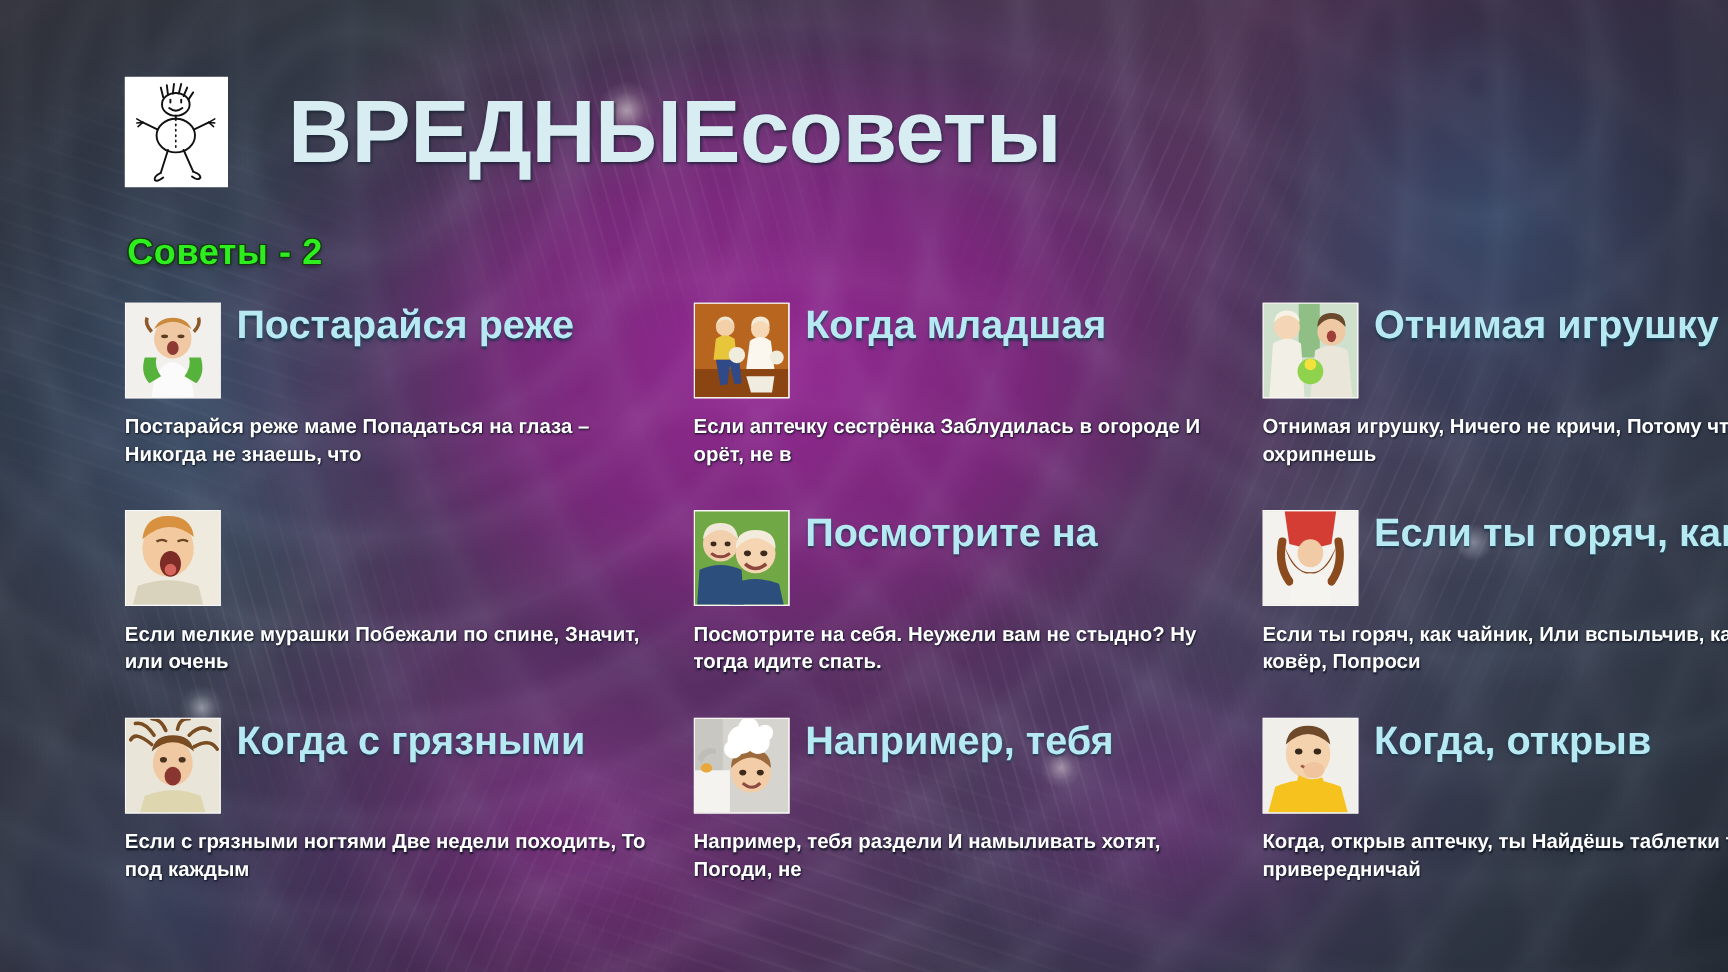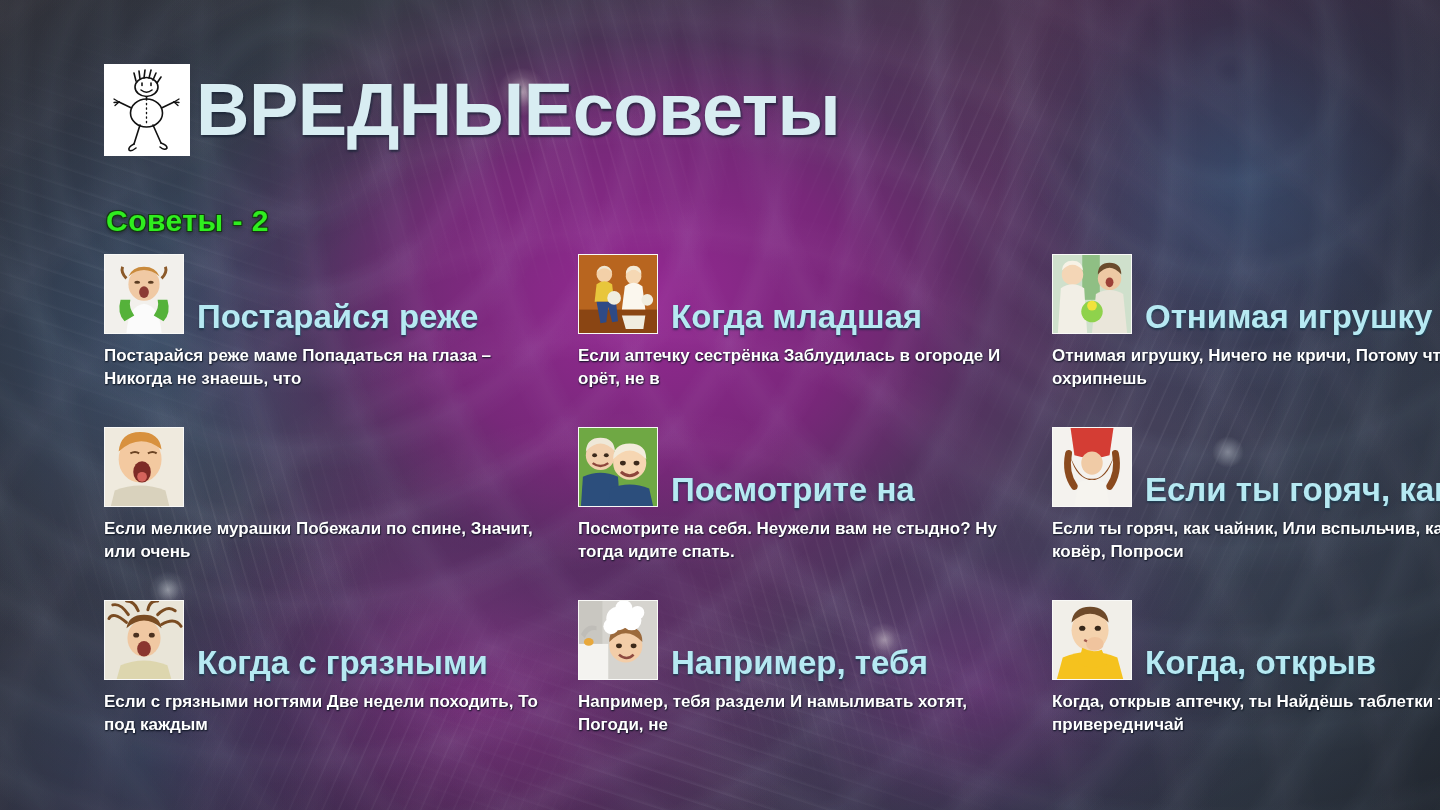--- a/index.html
+++ b/index.html
@@ -164,27 +164,27 @@
     font-size: 74px;
     line-height: 0.95;
     font-weight: bold;
     color: #d8edf2;
     white-space: nowrap;
     letter-spacing: -0.5px;
     text-shadow:
       0 2px 3px rgba(20,30,45,0.55),
       2px 2px 1px rgba(30,45,65,0.40);
   }
-  .title .t-upper { text-transform: uppercase; }
+  .title .t-upper { text-transform: uppercase; margin-left: 44px; }
 
   
   .subtitle {
     position: absolute;
     left: 106px;
-    top: 204px;
+    top: 194px;
     font-size: 30px;
     font-weight: bold;
     color: #2fee1f;
     letter-spacing: 0.5px;
     text-shadow:
       -1px -1px 0 #143a12, 1px -1px 0 #143a12,
       -1px  1px 0 #143a12, 1px  1px 0 #143a12,
       0 2px 4px rgba(0,0,0,0.55);
   }
 
@@ -199,21 +199,21 @@
     grid-auto-rows: 173px;
   }
   .card {
     position: relative;
     width: 452px;
     height: 173px;
     overflow: hidden;
   }
   .card-head {
     display: flex;
-    align-items: flex-end;
+    align-items: flex-start;
     height: 82px;
   }
   .thumb {
     width: 80px;
     height: 80px;
     flex: 0 0 auto;
     border: 1px solid rgba(255,255,255,0.75);
     box-sizing: border-box;
     background: #e8e6e0;
     overflow: hidden;

